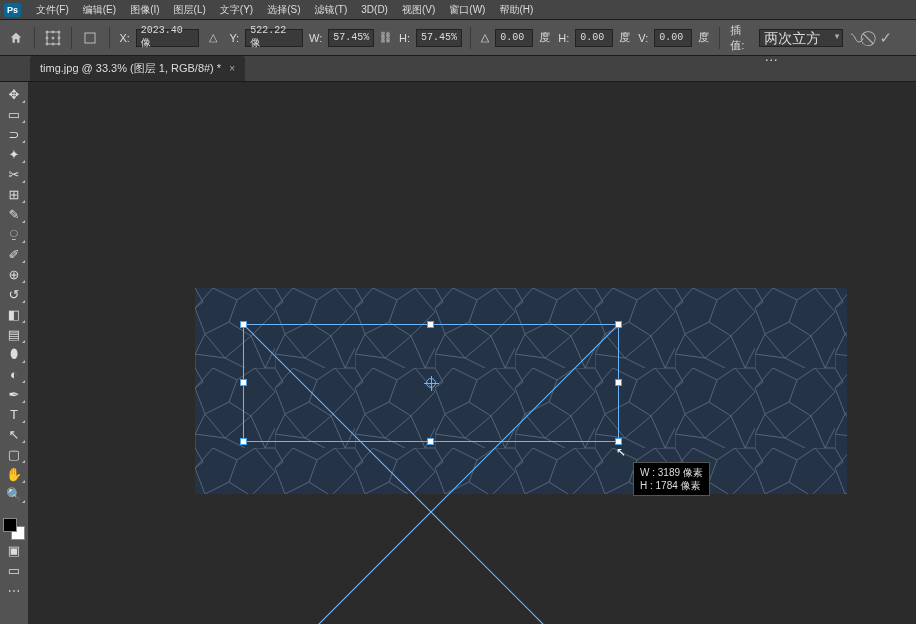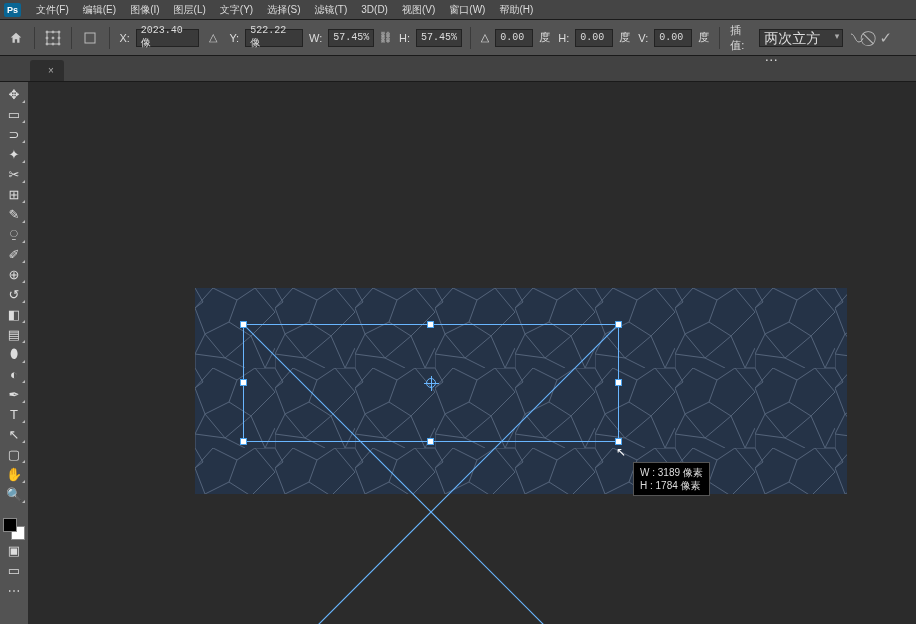--- a/index.html
+++ b/index.html
@@ -276,20 +276,21 @@
   </span>
 
   <div class="commit-icons">
     <span>⃠</span>
     <span>✓</span>
   </div>
 </div>
 
 <div class="tabbar">
   <div class="doc-tab">
+    <span>timg.jpg @ 33.3% (图层 1, RGB/8#) *</span>
     <span class="close">×</span>
   </div>
 </div>
 
 <div class="toolstrip">
 
 <div class="tool">✥<span class="tri"></span></div>
     <div class="tool">▭<span class="tri"></span></div>
     <div class="tool">⊃<span class="tri"></span></div>
     <div class="tool">✦<span class="tri"></span></div>

